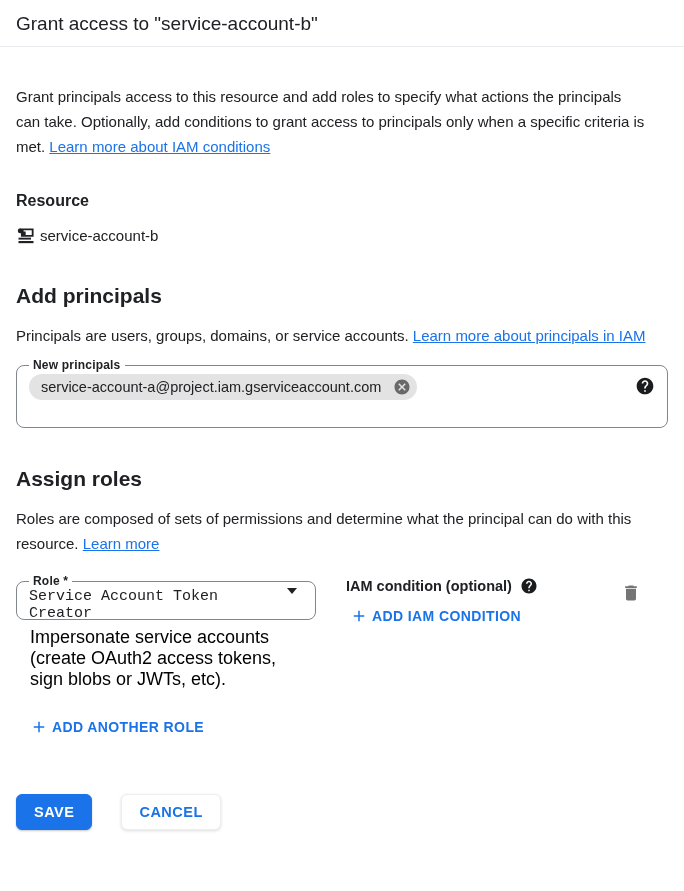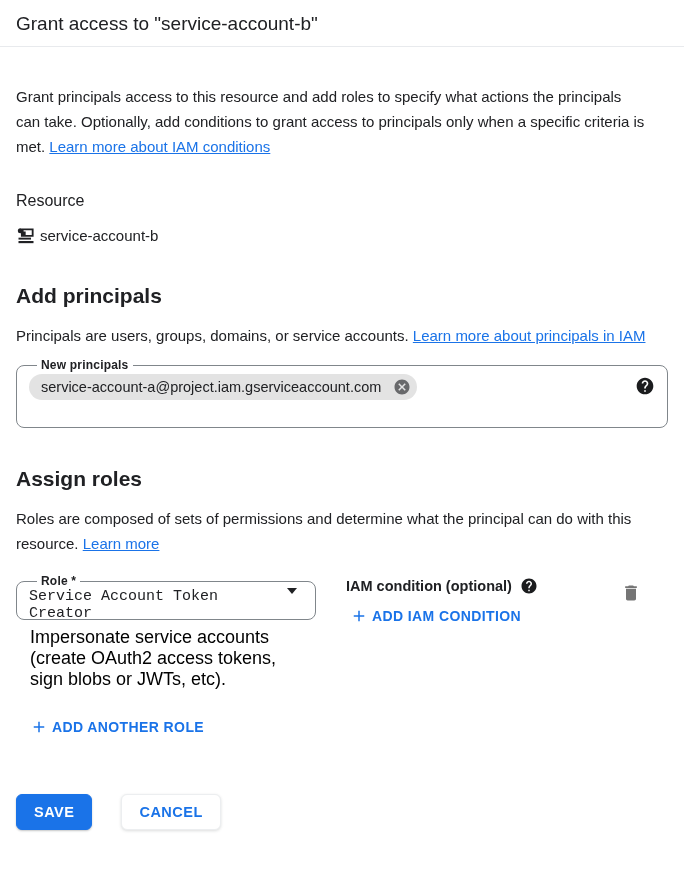--- a/index.html
+++ b/index.html
@@ -31,21 +31,21 @@
   }
   a.link {
     color: #1a73e8;
     text-decoration: underline;
     cursor: pointer;
   }
 
   .section-heading-sm {
     margin-top: 32px;
     font-size: 16px;
-    font-weight: normal;
+    font-weight: bold;
     line-height: 20px;
   }
   .resource-item {
     margin-top: 14px;
     display: flex;
     align-items: center;
     gap: 4px;
     font-size: 15px;
   }
   .section-heading-lg {
@@ -65,21 +65,20 @@
   fieldset.outlined {
     border: 1px solid #80868b;
     border-radius: 8px;
     background: #fff;
   }
   fieldset.outlined legend {
     font-size: 12px;
     font-weight: bold;
     color: #202124;
     padding: 0 4px;
-    margin-left: 8px;
     letter-spacing: 0.2px;
   }
   .principals-field {
     margin-top: 10px;
     height: 70px;
     padding: 2px 12px 10px 12px;
   }
   .principals-inner {
     display: flex;
     align-items: flex-start;

